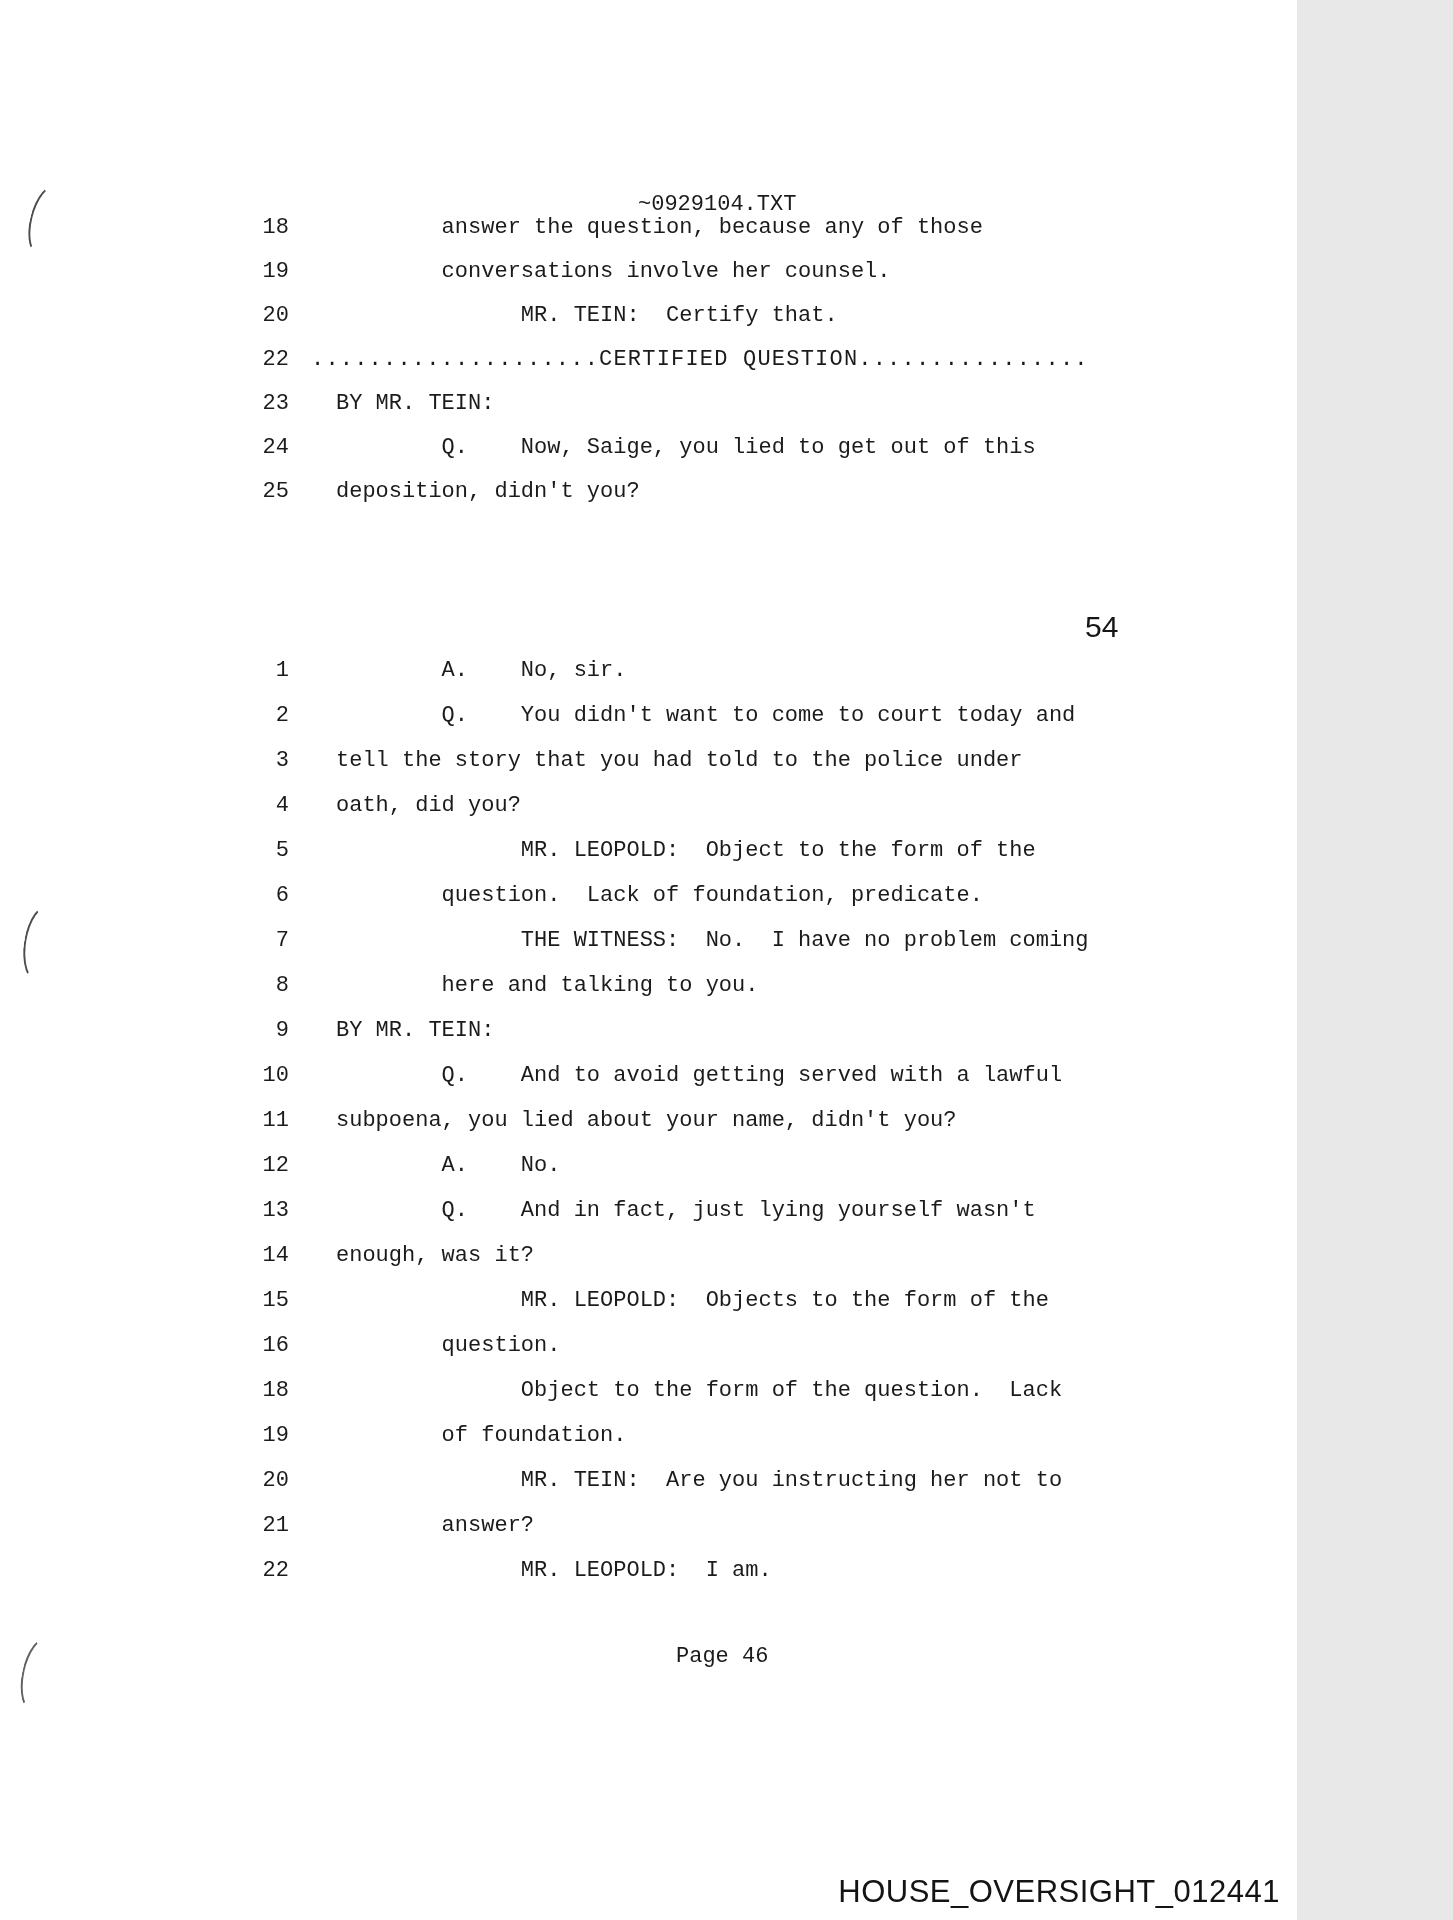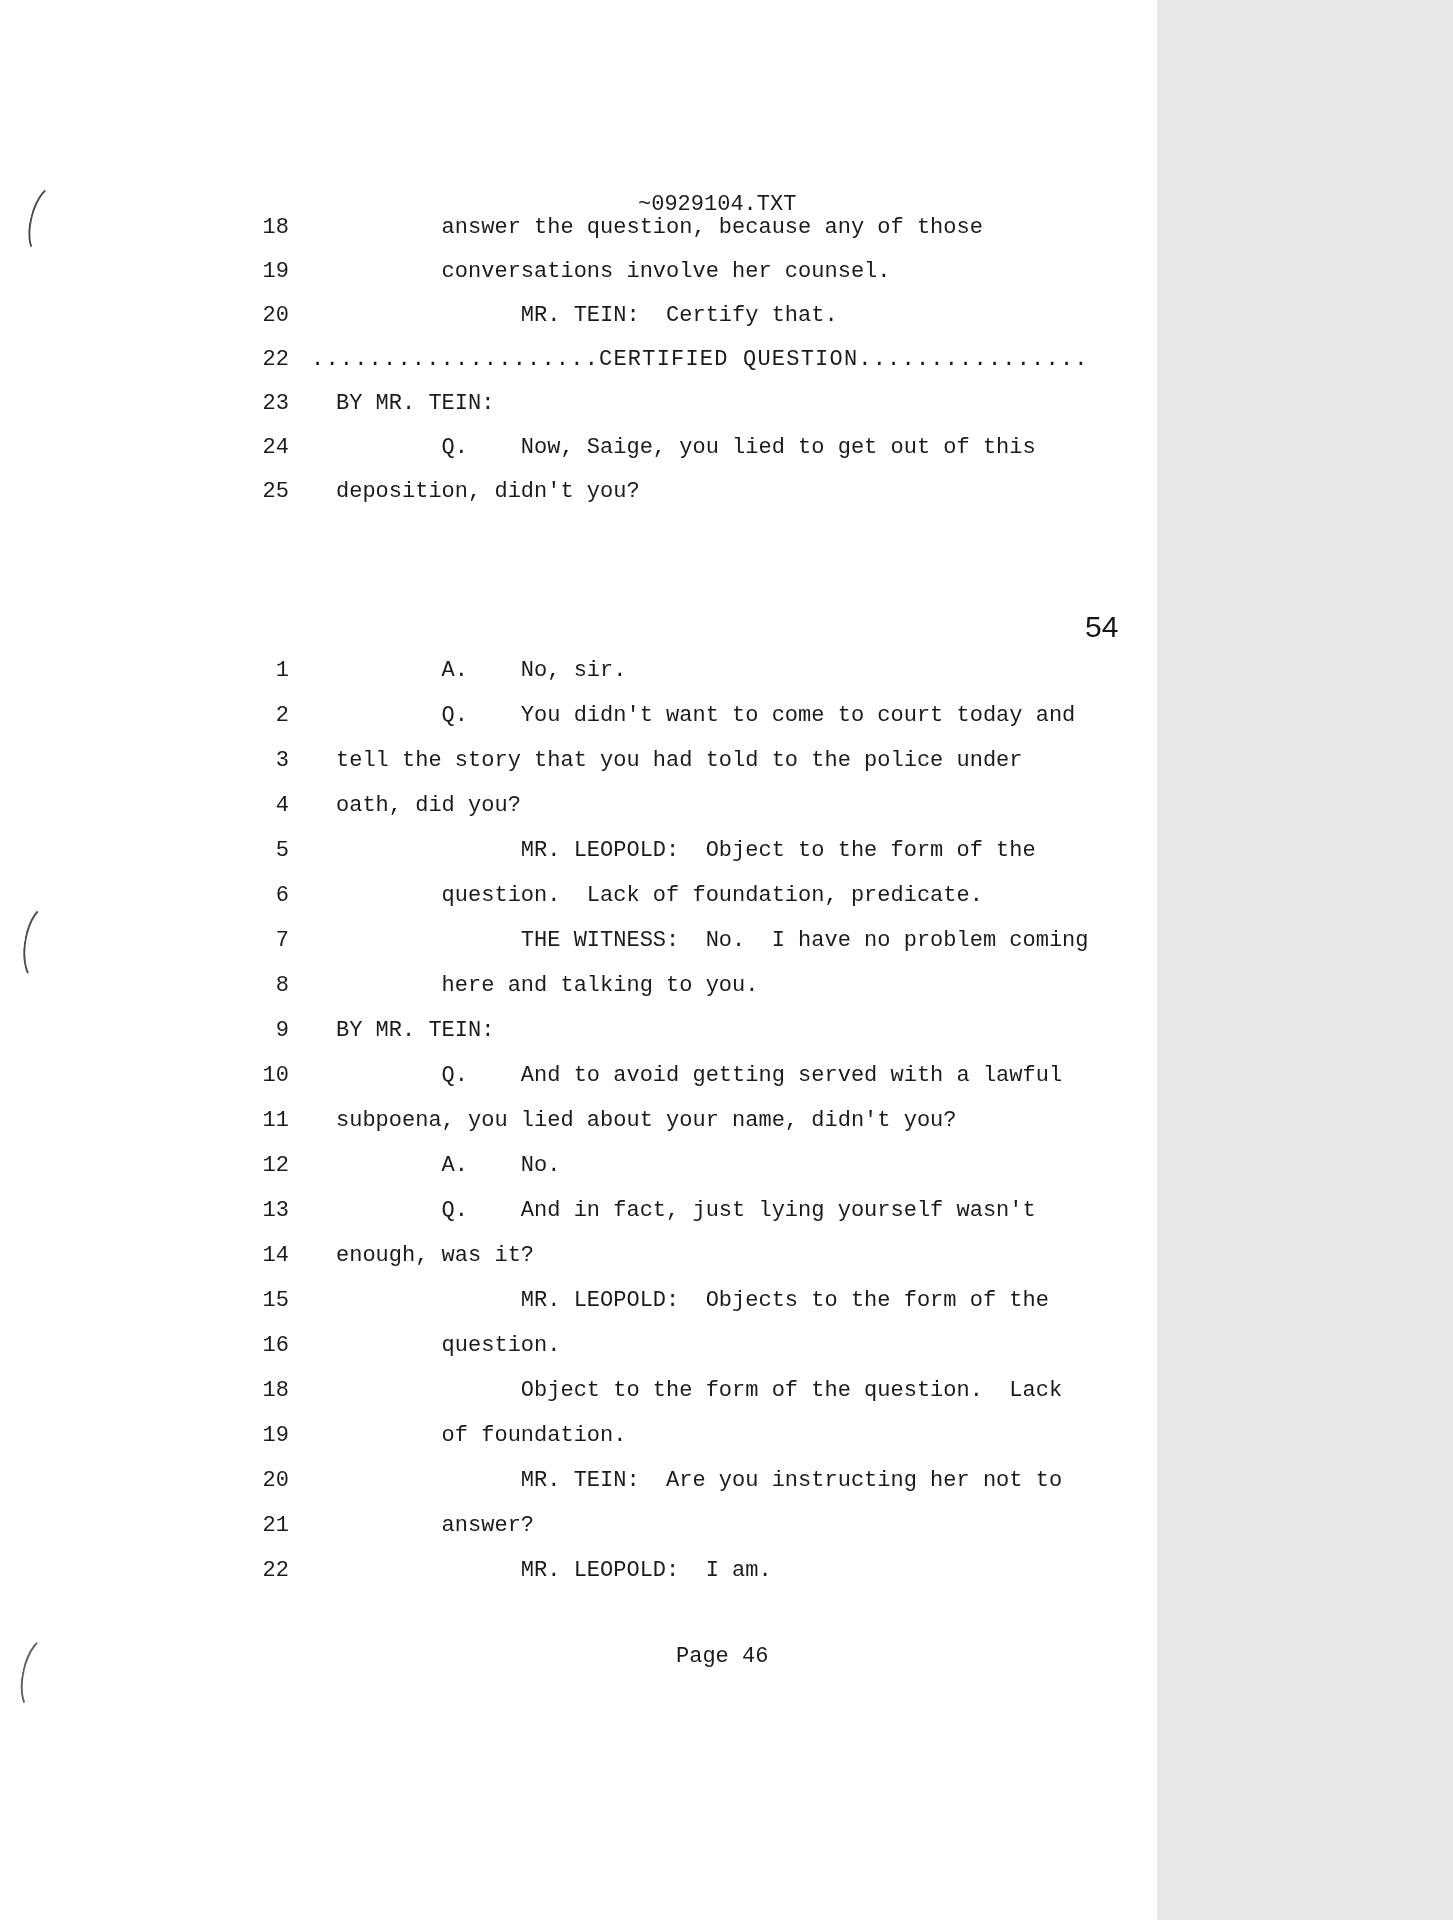--- a/index.html
+++ b/index.html
@@ -1,18 +1,18 @@
 <!DOCTYPE html>
 <html><head>
 <meta charset="utf-8">
 <style>
   html,body{margin:0;padding:0;background:#e8e8e8;}
   .page{
     position:relative;
-    width:1157px;height:1920px;
+    width:1297px;height:1920px;
     background:#ffffff;
     font-family:"Liberation Mono","DejaVu Sans Mono",monospace;
     color:#1b1b1b;
     overflow:hidden;
   }
   
   .arc{
     position:absolute;
     border:2.5px solid transparent;
     border-left:2.5px solid #2e2e2e;
@@ -93,13 +93,14 @@
       <div class="row"><span class="ln">16</span><span class="lt">        question.</span></div>
       <div class="row"><span class="ln">18</span><span class="lt">              Object to the form of the question.  Lack</span></div>
       <div class="row"><span class="ln">19</span><span class="lt">        of foundation.</span></div>
       <div class="row"><span class="ln">20</span><span class="lt">              MR. TEIN:  Are you instructing her not to</span></div>
       <div class="row"><span class="ln">21</span><span class="lt">        answer?</span></div>
       <div class="row"><span class="ln">22</span><span class="lt">              MR. LEOPOLD:  I am.</span></div>
     </div>
 
   <div class="page-footer">Page 46</div>
 
+  <div class="bates">HOUSE_OVERSIGHT_012441</div>
 </div>
 
 </body></html>

